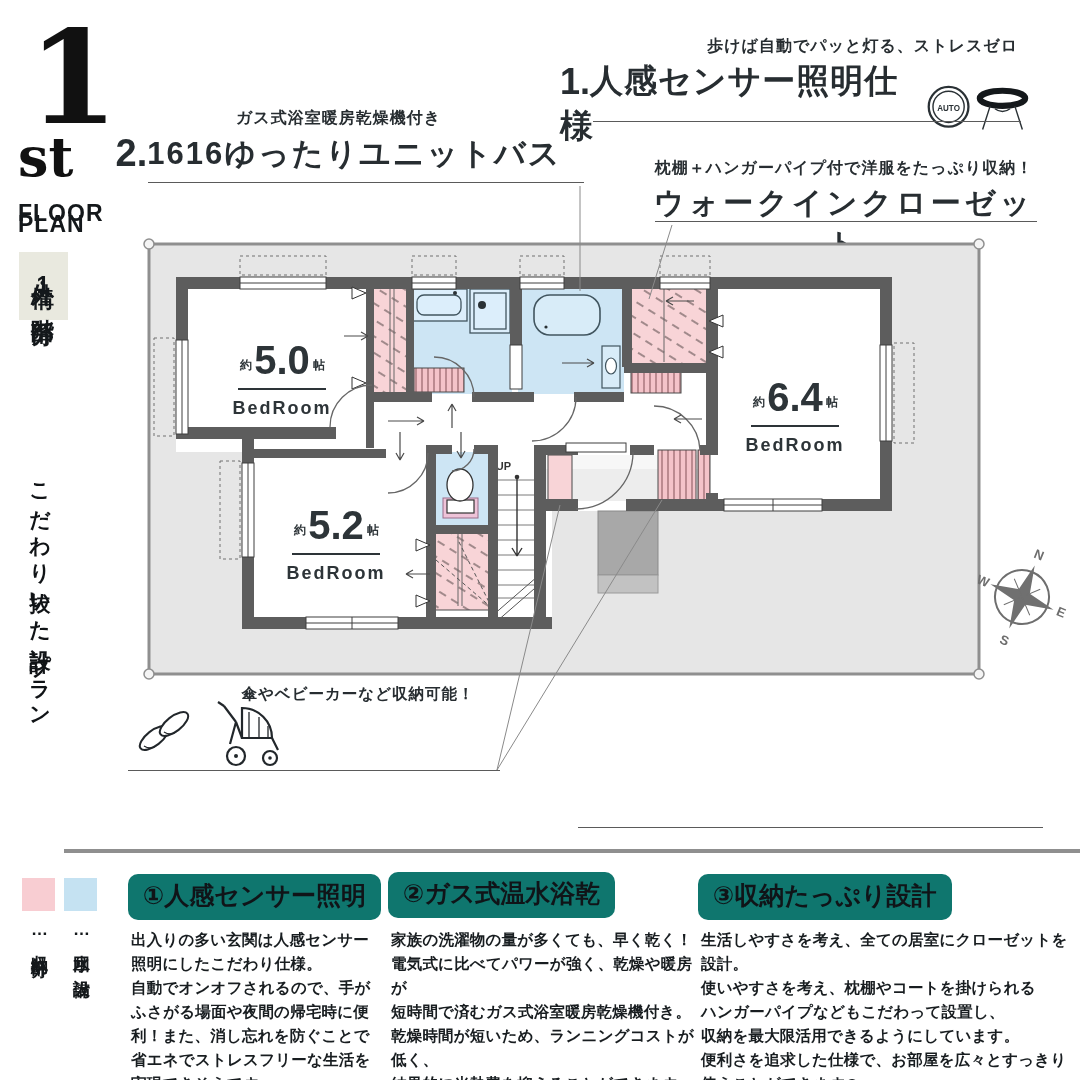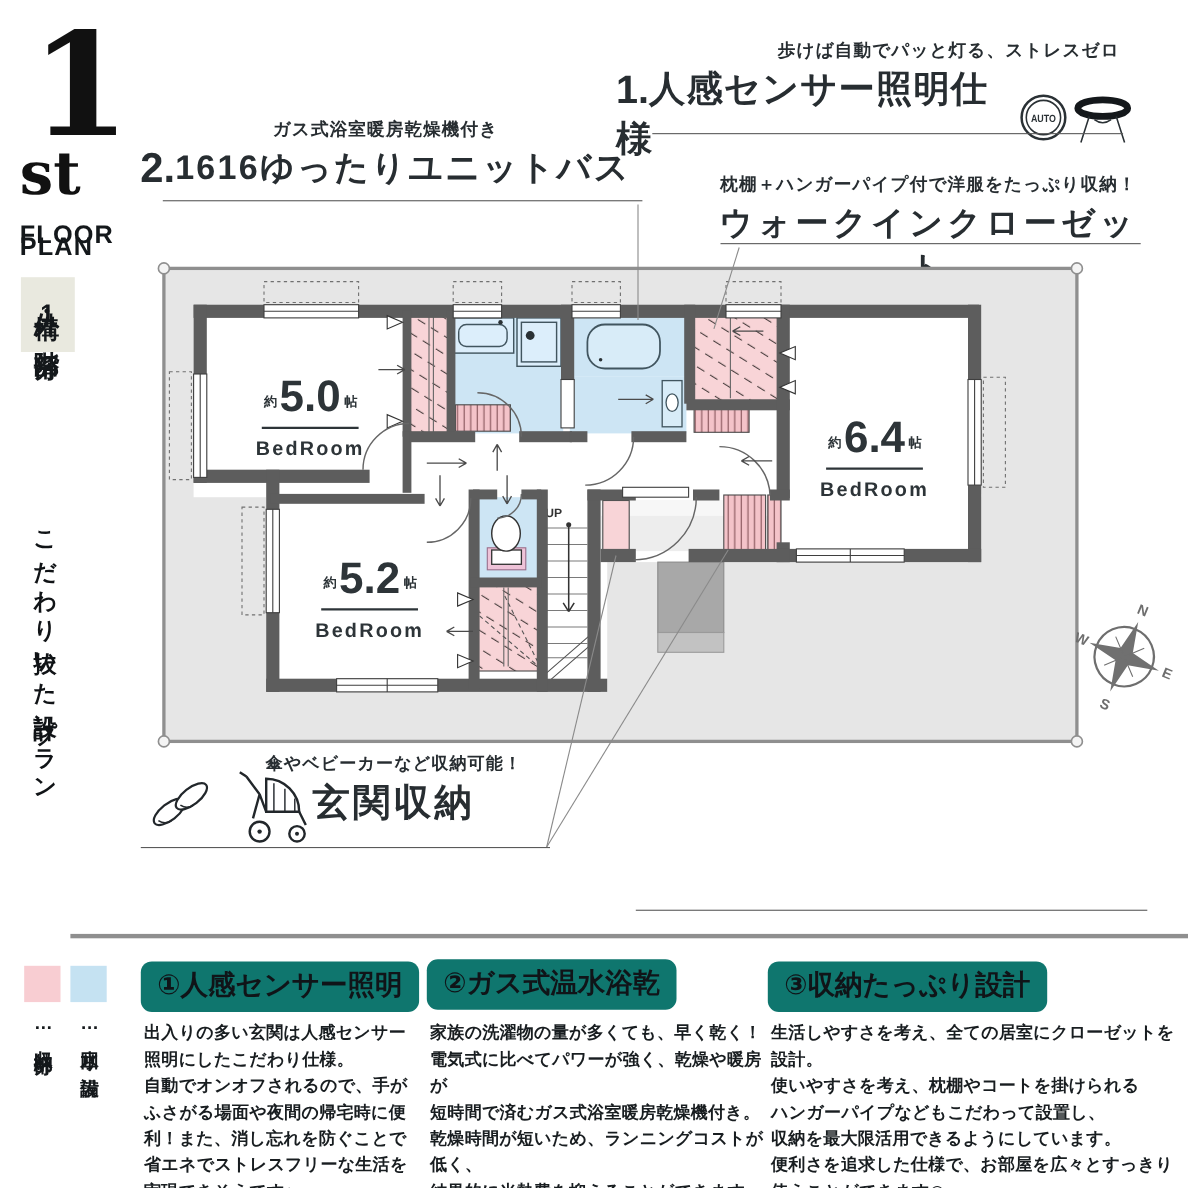--- a/index.html
+++ b/index.html
@@ -40,21 +40,21 @@
 <div class="page">
 
   <div class="abs big1" style="left:28px;top:26px;">1</div>
   <div class="abs bigst" style="left:18px;top:136px;">st</div>
   <div class="abs floorword" style="left:18px;top:200px;">FLOOR</div>
   <div class="abs floorword" style="left:18px;top:211px;">PLAN</div>
 
   <div class="abs vtext tagbox" style="left:19px;top:252px;">外構・1階部分</div>
   <div class="abs vtext catch" style="left:26px;top:468px;">こだわり抜いた設計プラン</div>
 
-  <div class="abs center" style="left:118px;top:108px;width:465px;">
+  <div class="abs center" style="left:106px;top:108px;width:465px;">
     <div class="note">ガス式浴室暖房乾燥機付き</div>
     <div class="title" style="margin-top:3px;">
       <span class="tnum">2.</span><span class="ttxt">1616ゆったりユニットバス</span>
     </div>
   </div>
   <div class="rule" style="left:148px;top:182px;width:436px;"></div>
 
   <div class="abs" style="left:560px;top:36px;width:470px;">
     <div class="note" style="text-align:right;padding-right:12px;">歩けば自動でパッと灯る、ストレスゼロ</div>
     <div style="display:flex;align-items:center;justify-content:center;gap:12px;margin-top:2px;">
@@ -94,21 +94,20 @@
         <path d="M 117,12 L 117,38 M 127,17 L 127,38 M 136,26 L 136,38" stroke-width="1.3"></path>
         <path d="M 92,6 L 86,2 M 92,6 L 104,22 M 110,38 L 104,22 M 140,38 L 146,50 M 104,22 L 98,44"></path>
         <circle cx="104" cy="56" r="9" fill="#fff"></circle>
         <circle cx="104" cy="56" r="2" fill="#22272b" stroke="none"></circle>
         <circle cx="138" cy="58" r="7" fill="#fff"></circle>
         <circle cx="138" cy="58" r="1.8" fill="#22272b" stroke="none"></circle>
       </g>
     </svg>
     <div class="center" style="margin-left:85px;">
       <div class="note" style="font-size:15.5px;">傘やベビーカーなど収納可能！</div>
-      <div class="title ttxt" style="font-size:34px;letter-spacing:3px;margin-top:2px;">玄関収納</div>
     </div>
   </div>
   <div class="rule" style="left:128px;top:770px;width:372px;"></div>
 
   <div class="rule" style="left:578px;top:827px;width:465px;"></div>
 
   <svg class="abs" style="left:0;top:0;" width="1080" height="1080" viewBox="0 0 1080 1080">
     <defs>
       <pattern id="hatch" patternUnits="userSpaceOnUse" width="14" height="14" patternTransform="rotate(32)">
         <rect width="14" height="14" fill="#f8d4d7"></rect>

